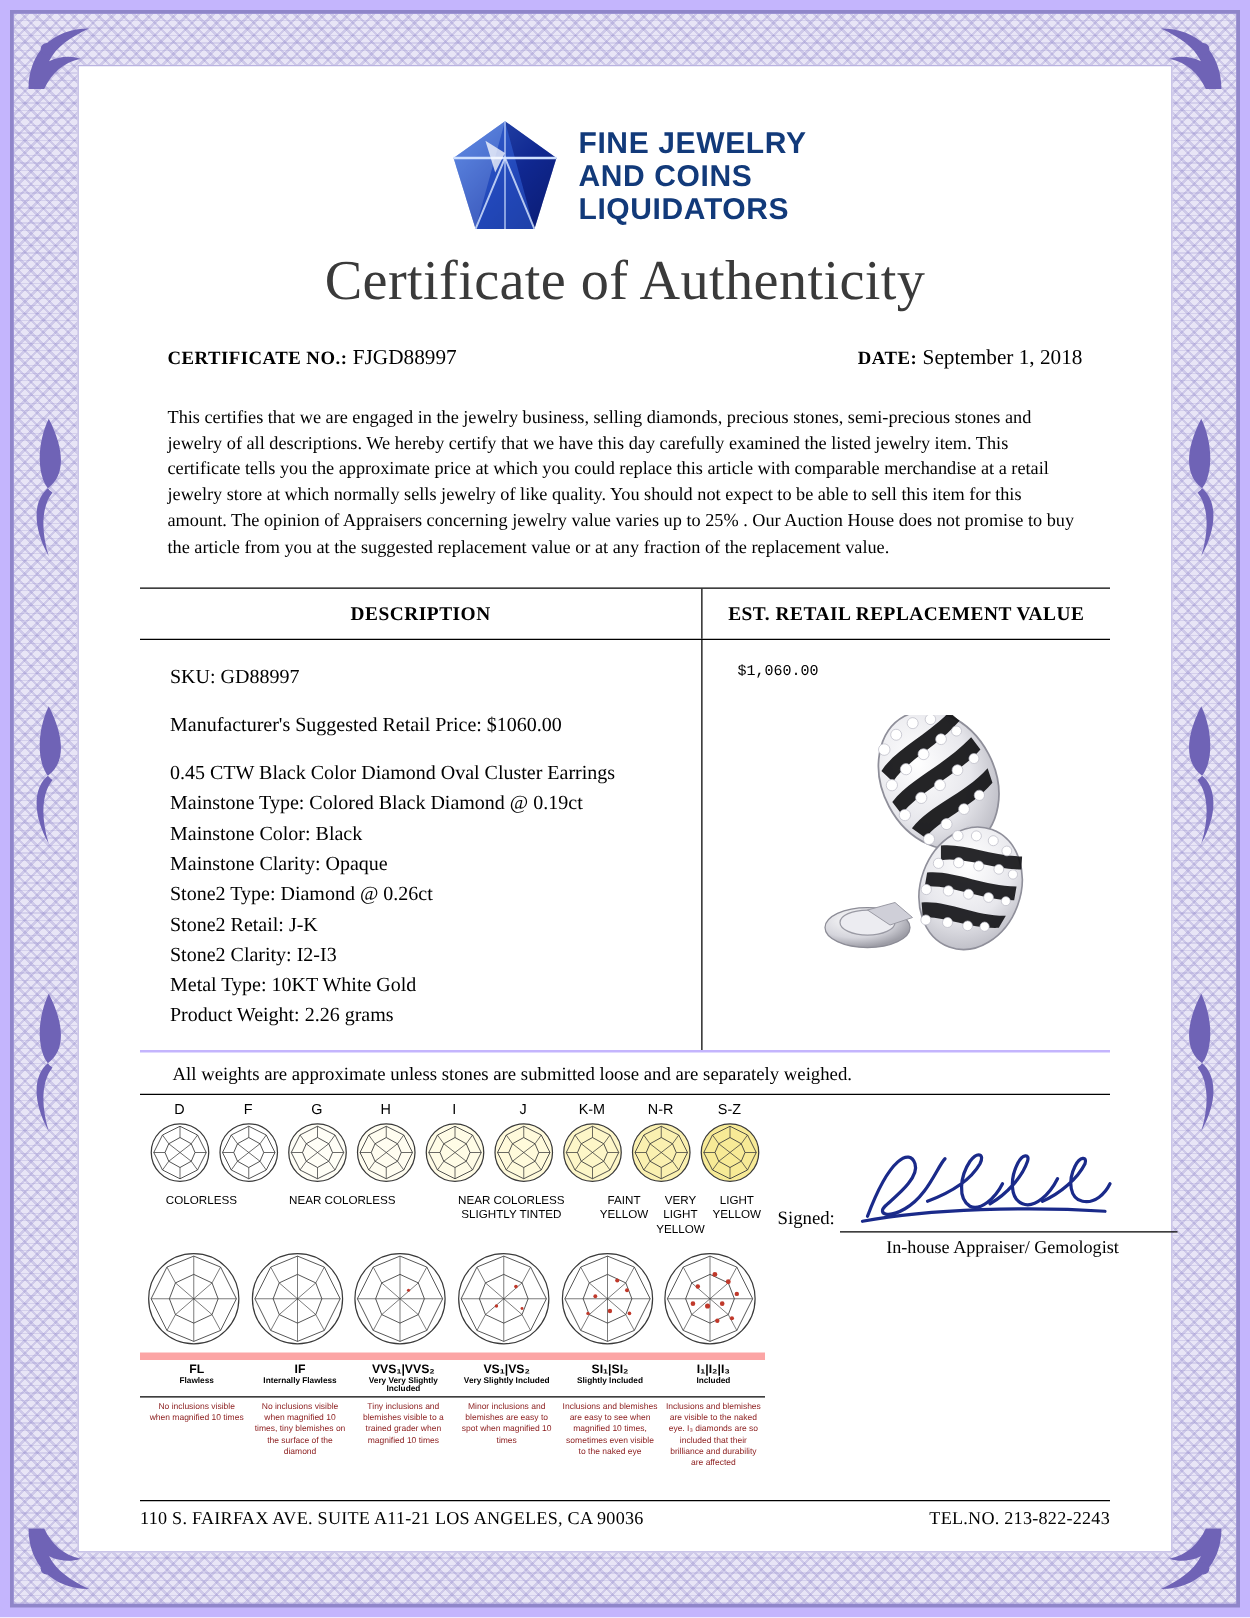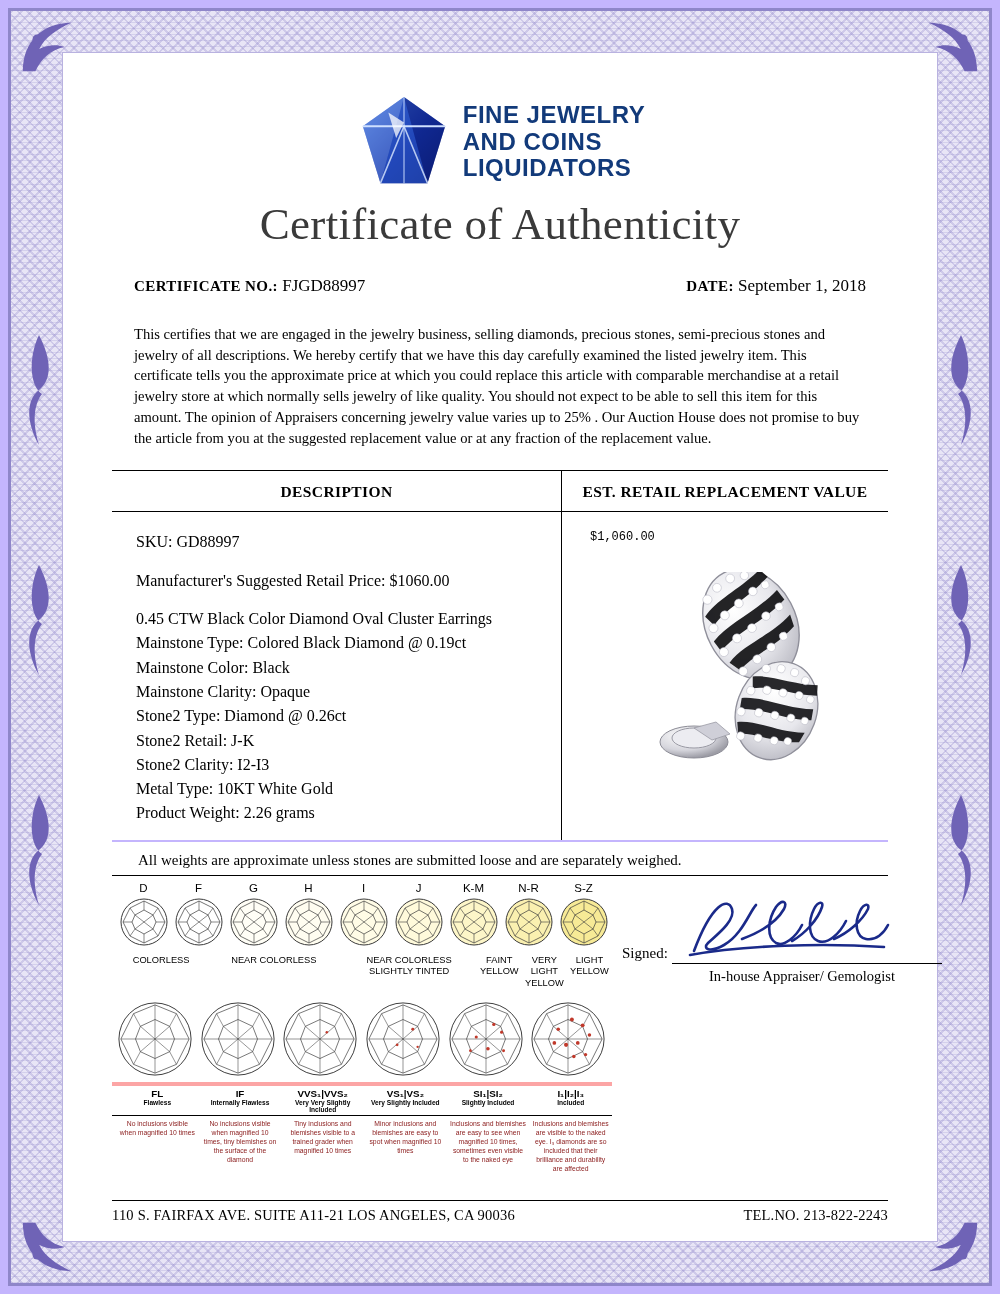--- a/index.html
+++ b/index.html
@@ -183,21 +183,21 @@
     line-height: 1.25;
     padding-top: 2px;
   }
   .cg-4 { width: 110px; }
   .cg-3 { width: 165px; }
   .cg-1 { width: 55px; }
 
   .clarity-row { display: flex; padding-left: 4px; margin-top: 10px; }
   .clarity-cell { width: 83px; }
   .clarity-circle { width: 78px; height: 78px; display: block; }
-  .clarity-labels { display:flex; padding-left: 4px; border-top:4px solid #fca5a5; margin-top:4px;}
+  .clarity-labels { display:flex; padding-left: 4px; border-top:6px solid #fca5a5; margin-top:4px;}
   .cl-name {
     width: 83px; text-align: center;
     font-family: "Liberation Sans", sans-serif;
     font-size: 9.8px; font-weight: bold;
     padding-top: 2px;
   }
   .clarity-sub { display:flex; padding-left:4px; border-bottom:1px solid #000; }
   .cl-sub {
     width: 83px; text-align: center;
     font-family: "Liberation Sans", sans-serif;
@@ -207,21 +207,21 @@
   .clarity-desc { display:flex; padding-left:4px; }
   .cl-desc {
     width: 83px; text-align: center;
     font-family: "Liberation Sans", sans-serif;
     font-size: 6.8px; line-height: 1.35;
     padding: 3px 3px 0 3px;
     color: #8a1b1b;
   }
 
   
-  .sign-wrap { position: absolute; left: 10px; top: 48px; width: 320px; }
+  .sign-wrap { position: absolute; left: 10px; top: 70px; width: 320px; }
   .sign-line-row { display: flex; align-items: flex-end; }
   .sign-label { font-size: 15px; padding-bottom: 2px; }
   .sign-rule { flex: 1; border-bottom: 1px solid #000; margin-left: 4px; height: 40px; position: relative; }
   .sig-svg { position: absolute; left: 12px; bottom: -2px; width: 210px; height: 72px; color: #1a2a8a; }
   .sign-caption {
     text-align: center;
     font-size: 14.5px;
     margin-top: 4px;
     padding-left: 40px;
   }

